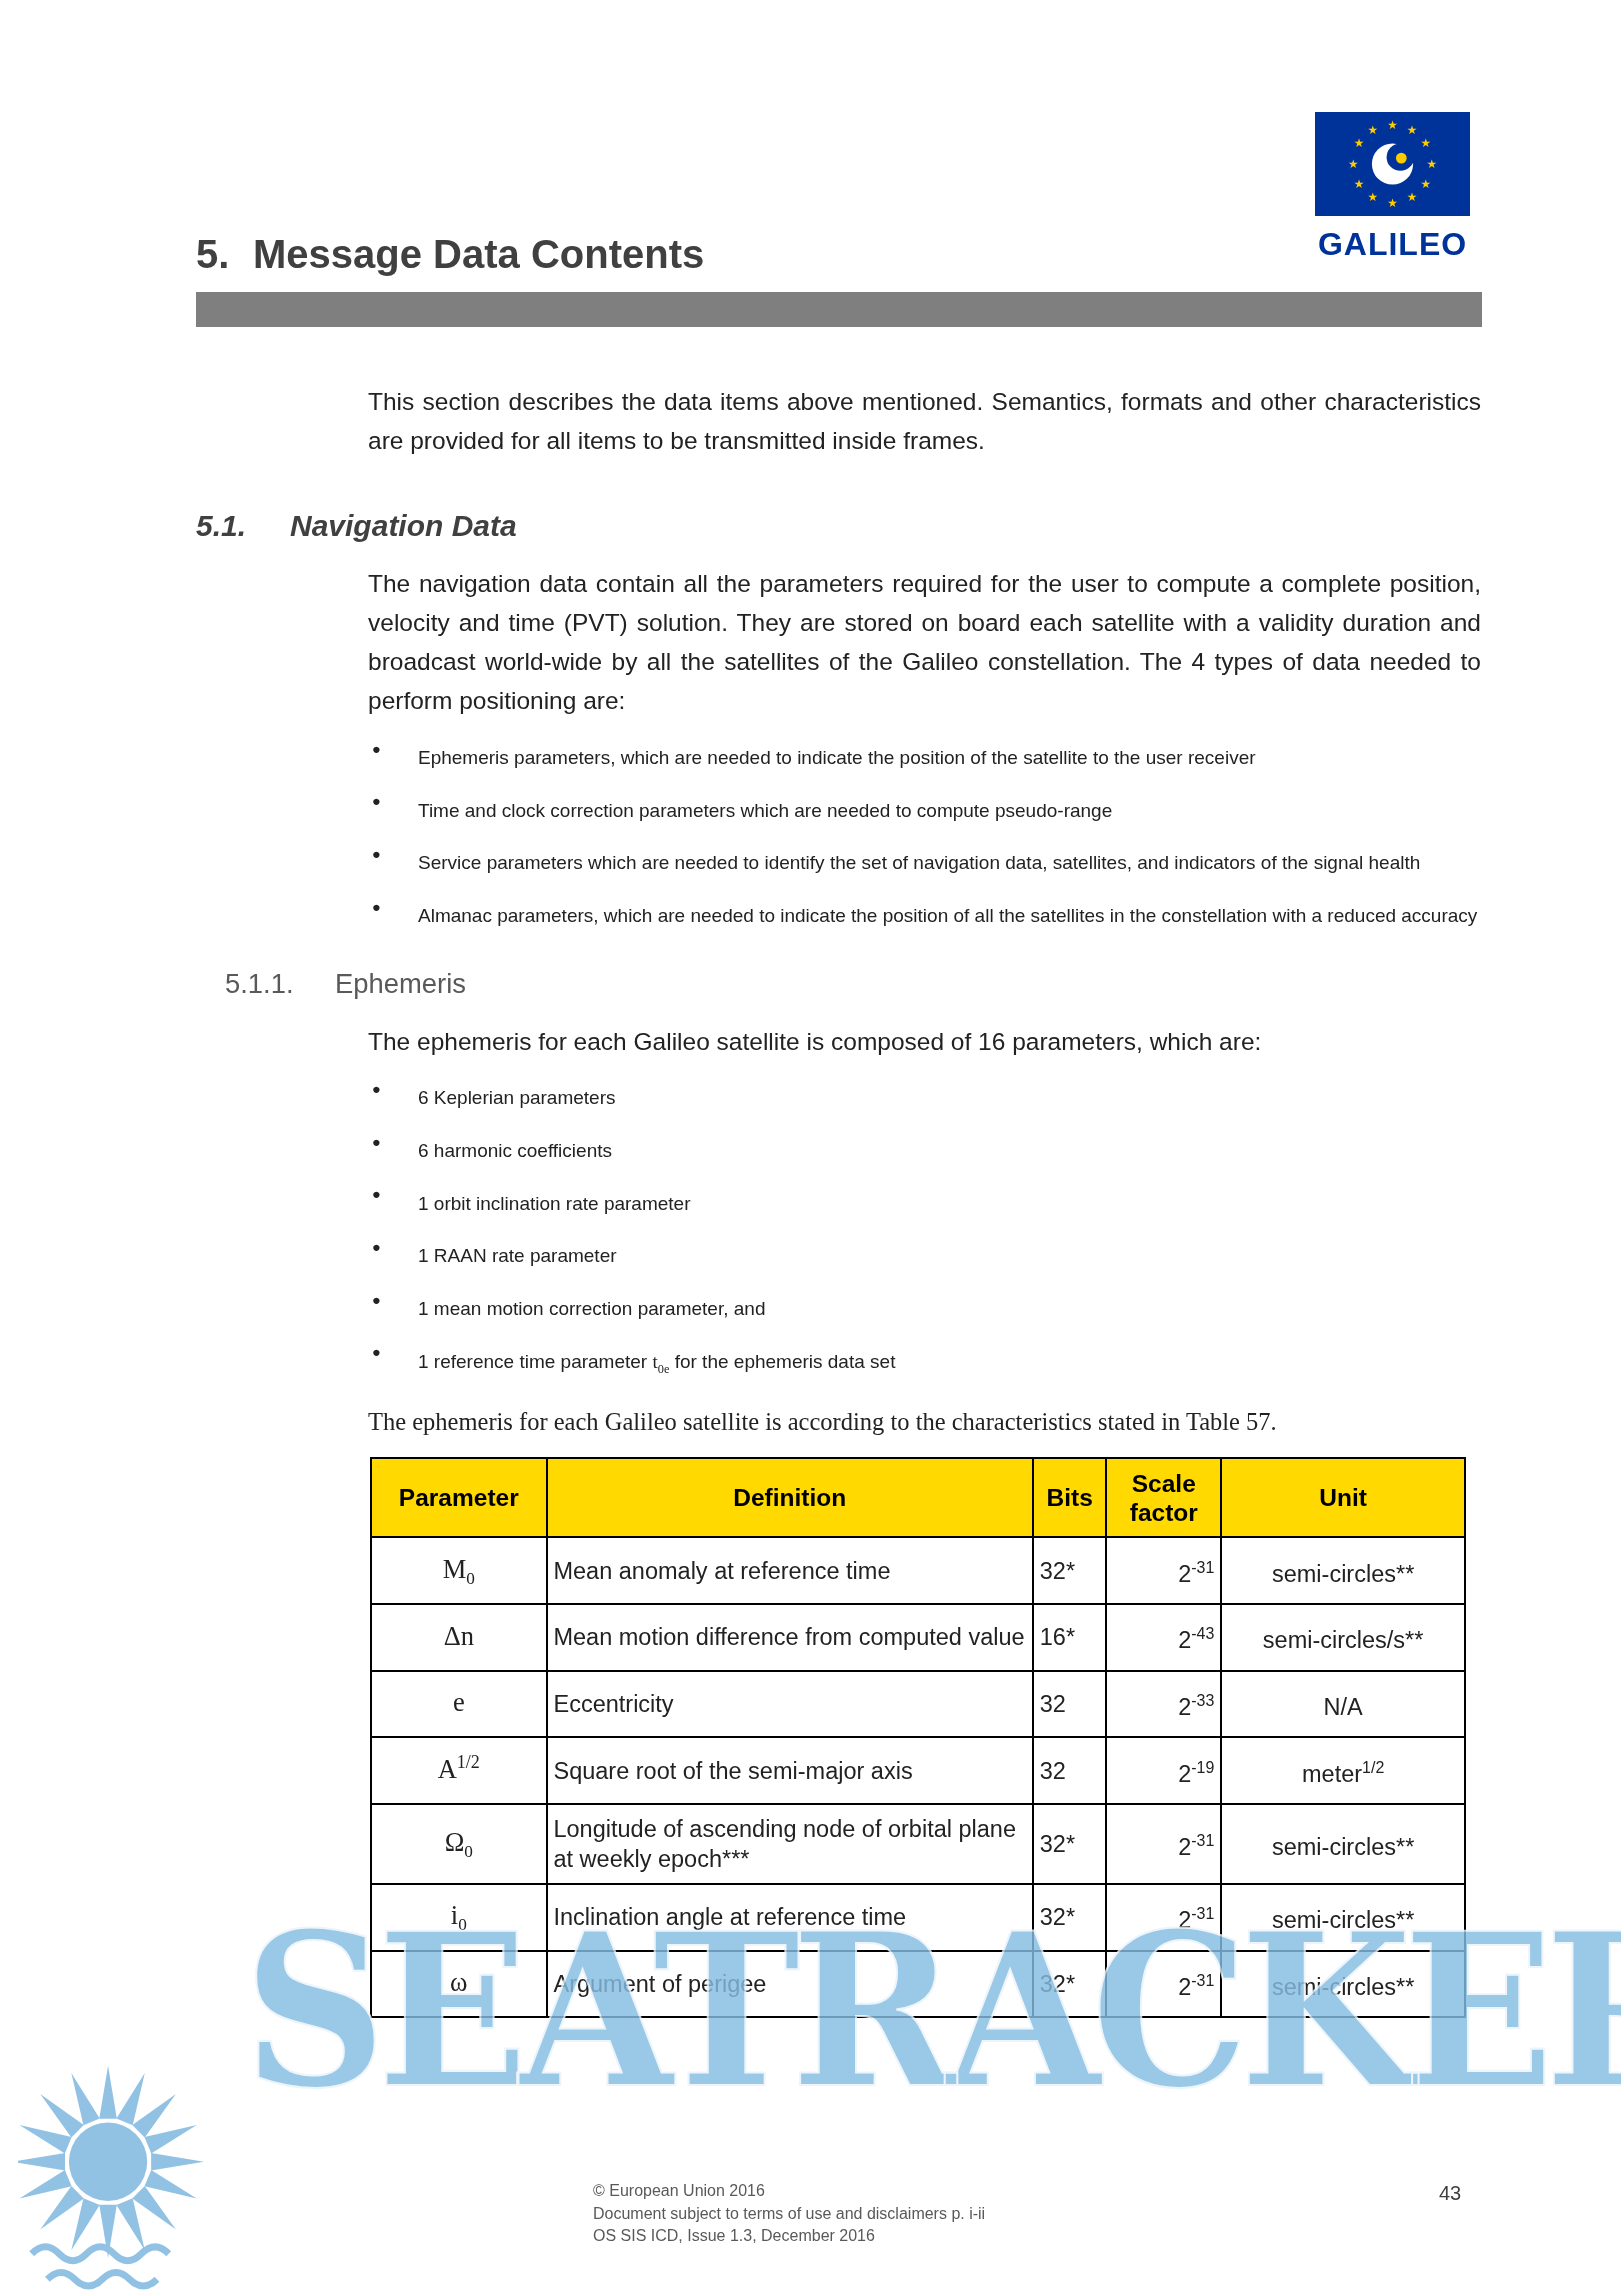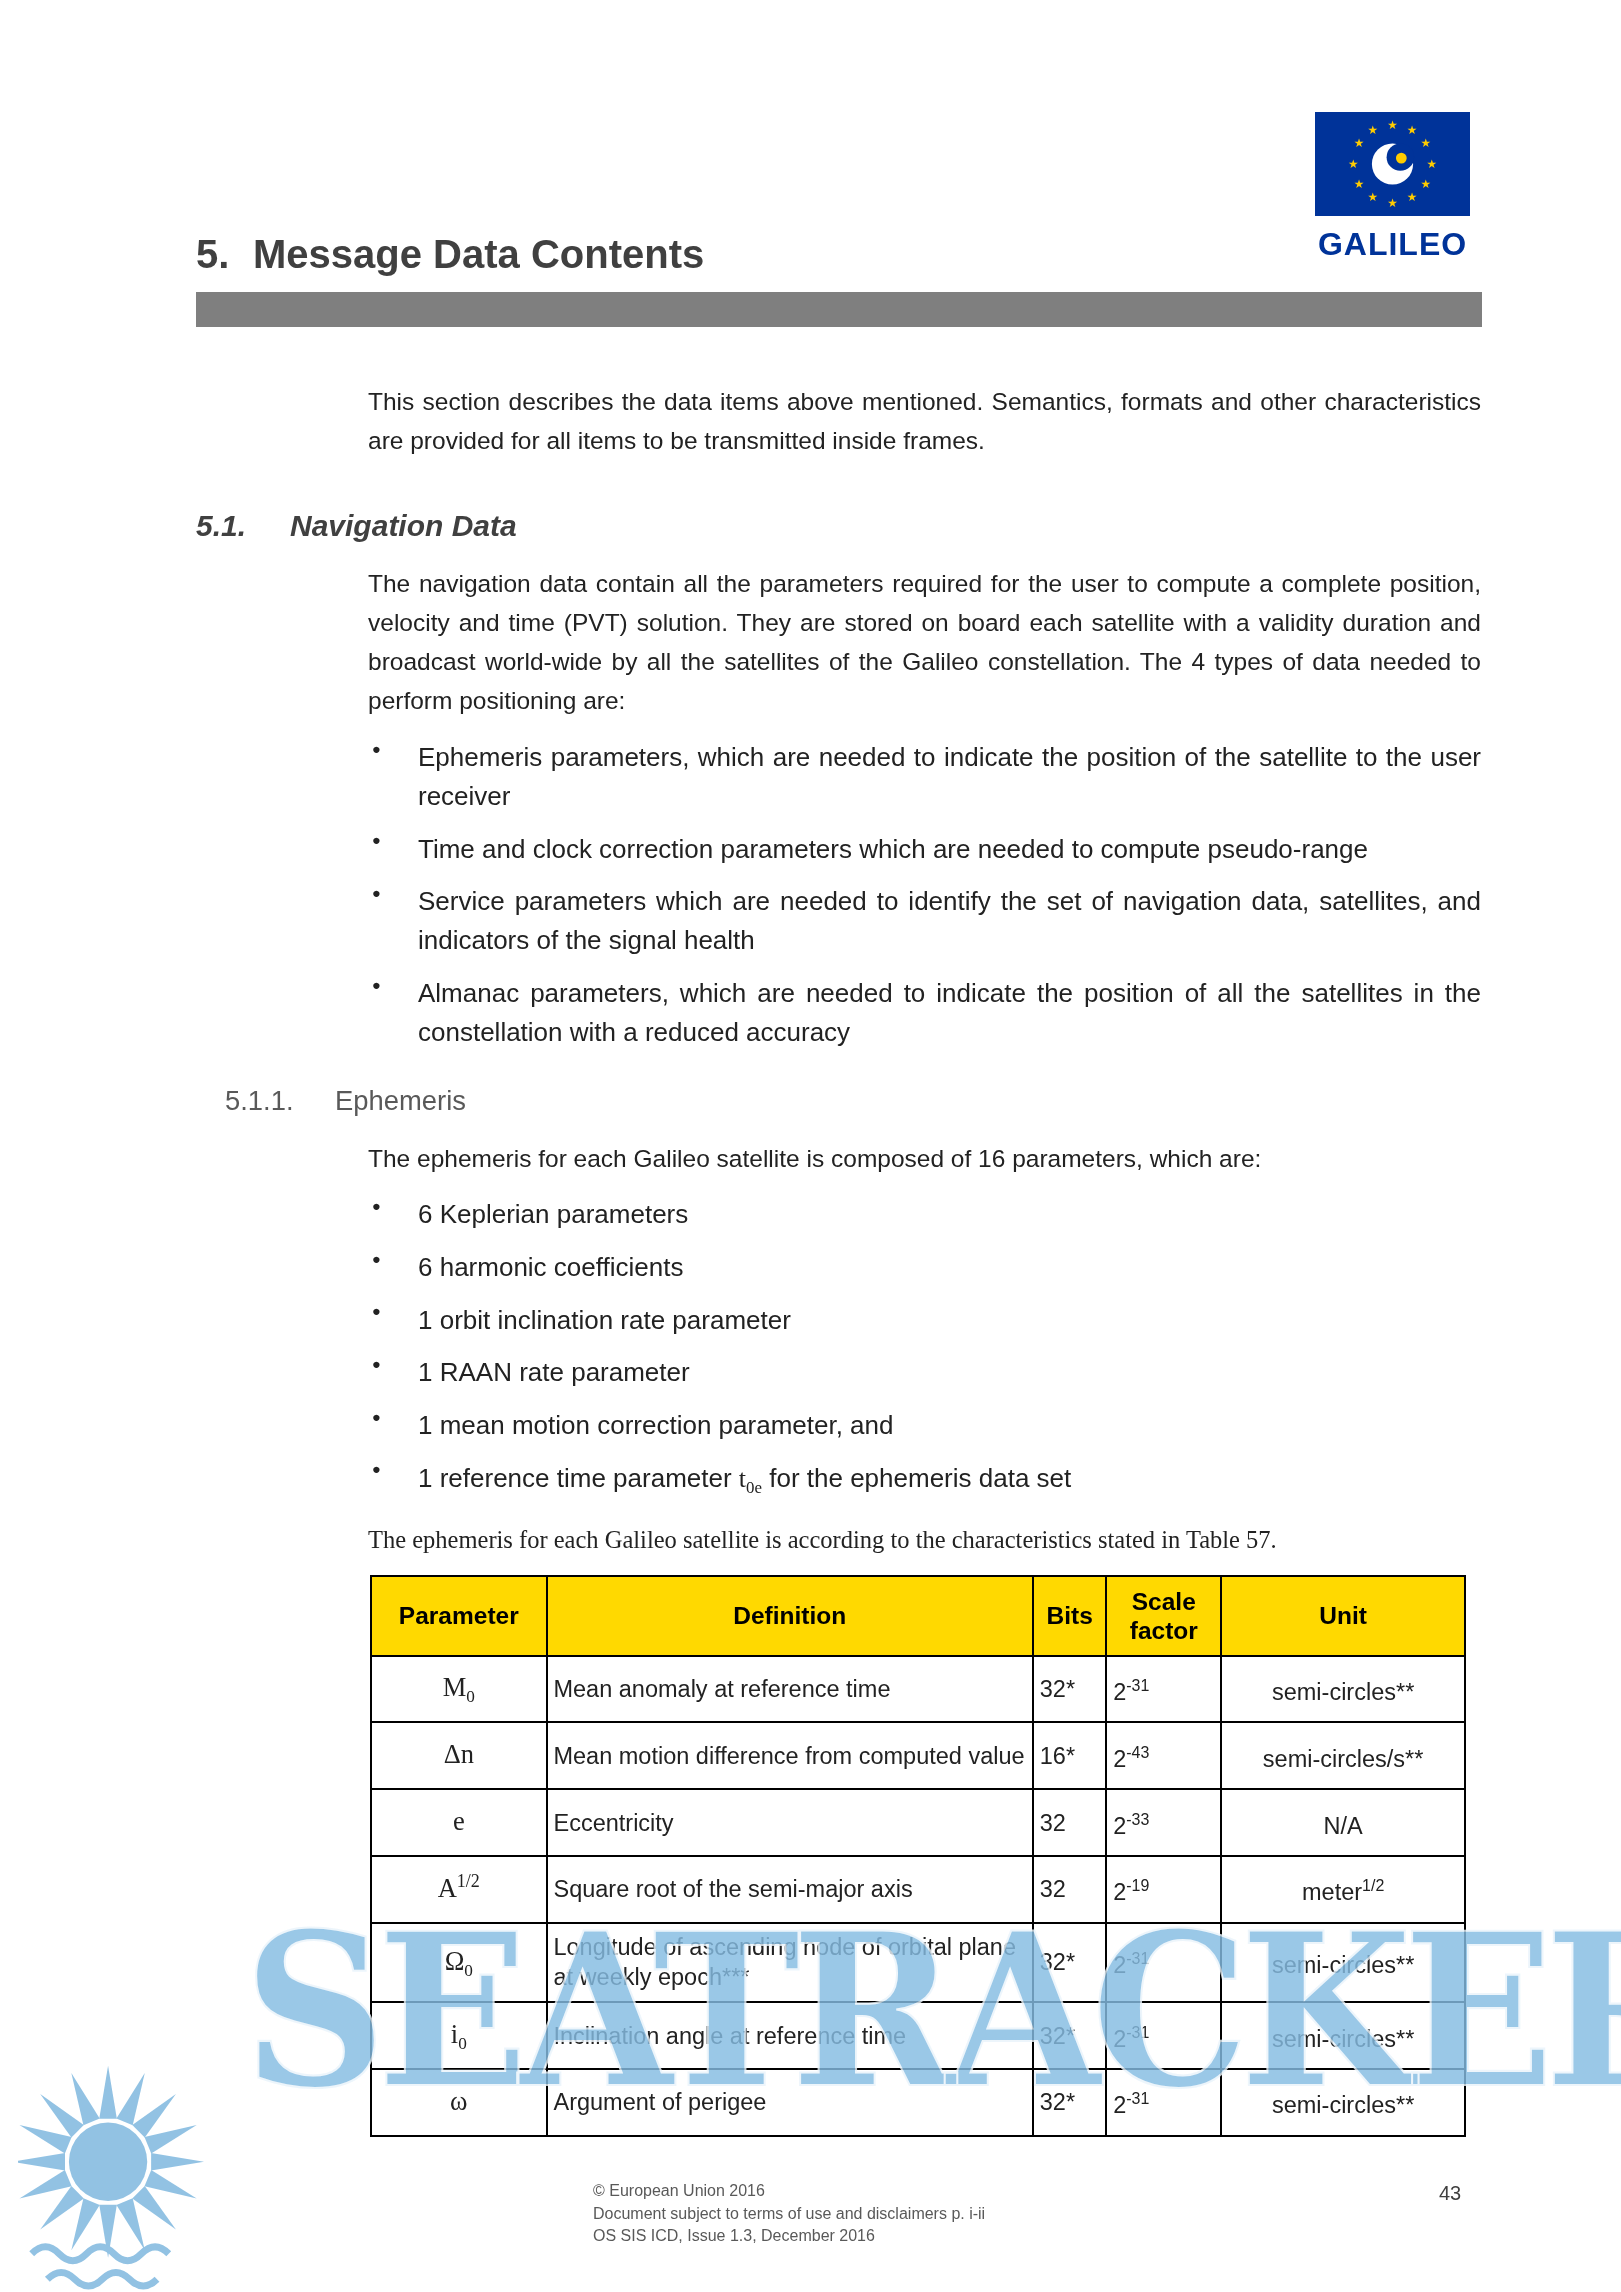--- a/index.html
+++ b/index.html
@@ -27,36 +27,36 @@
   
   .para { margin-left:368px; width:1113px; font-size:24.5px; line-height:39px; text-align:justify; }
   .intro { margin-top:55px; }
   .mt22 { margin-top:21.6px; }
   .mt10 { margin-top:9.8px;font-family:Liberation Serif, serif; }
 
   ul.bullets { list-style:none; margin:17.6px 0 0 372px; width:1109px; }
   ul.bullets li { display:flex; margin-bottom:13.7px; }
   ul.bullets .dot { width:46px; flex-shrink:0; padding-top:2.9px; font-size:14.7px; color:#222; }
   ul.bullets .dot::before { content:"●"; }
-  ul.bullets .btext { flex:1; font-size:26px; line-height:39px; text-align:justify; }
+  ul.bullets .btext { flex:1; font-size:19px; line-height:39px; text-align:justify; }
 
   .math { font-family:"Liberation Serif", serif; }
   sub { font-size:65%; }
   sup { font-size:68%; }
 
   
   table.params { margin:15.7px 0 0 370px; border-collapse:collapse; table-layout:fixed; width:1096px; }
   table.params th, table.params td { border:2px solid #000000; vertical-align:middle; }
   table.params th { background:#FFD900; font-size:24.5px; font-weight:bold; color:#000; padding:9.8px 3.9px; text-align:center; line-height:29px; }
   table.params td { font-size:23.5px; padding:8.8px 5.9px; line-height:30px; }
   .c-param { width:165px; text-align:center; }
   .c-def   { width:457px; text-align:left; }
   td.c-def { padding:8.8px 11.8px; }
   .c-bits  { width:69px;  text-align:left; }
-  .c-scale { width:108px; text-align:left; }
+  .c-scale { width:108px; text-align:right; }
   .c-unit  { width:229px; text-align:center; font-size:22.5px; }
   td.c-param .math { font-size:26.5px; }
 
   
   .footer { position:absolute; left:593px; top:2180px; font-size:16px; line-height:22.5px; color:#595959; z-index:1; }
   .page-num { position:absolute; left:1439px; top:2182px; font-size:20px; color:#404040; z-index:1; }
 
   
   .watermark {
     position:absolute; left:243px; top:1906px; z-index:6;

